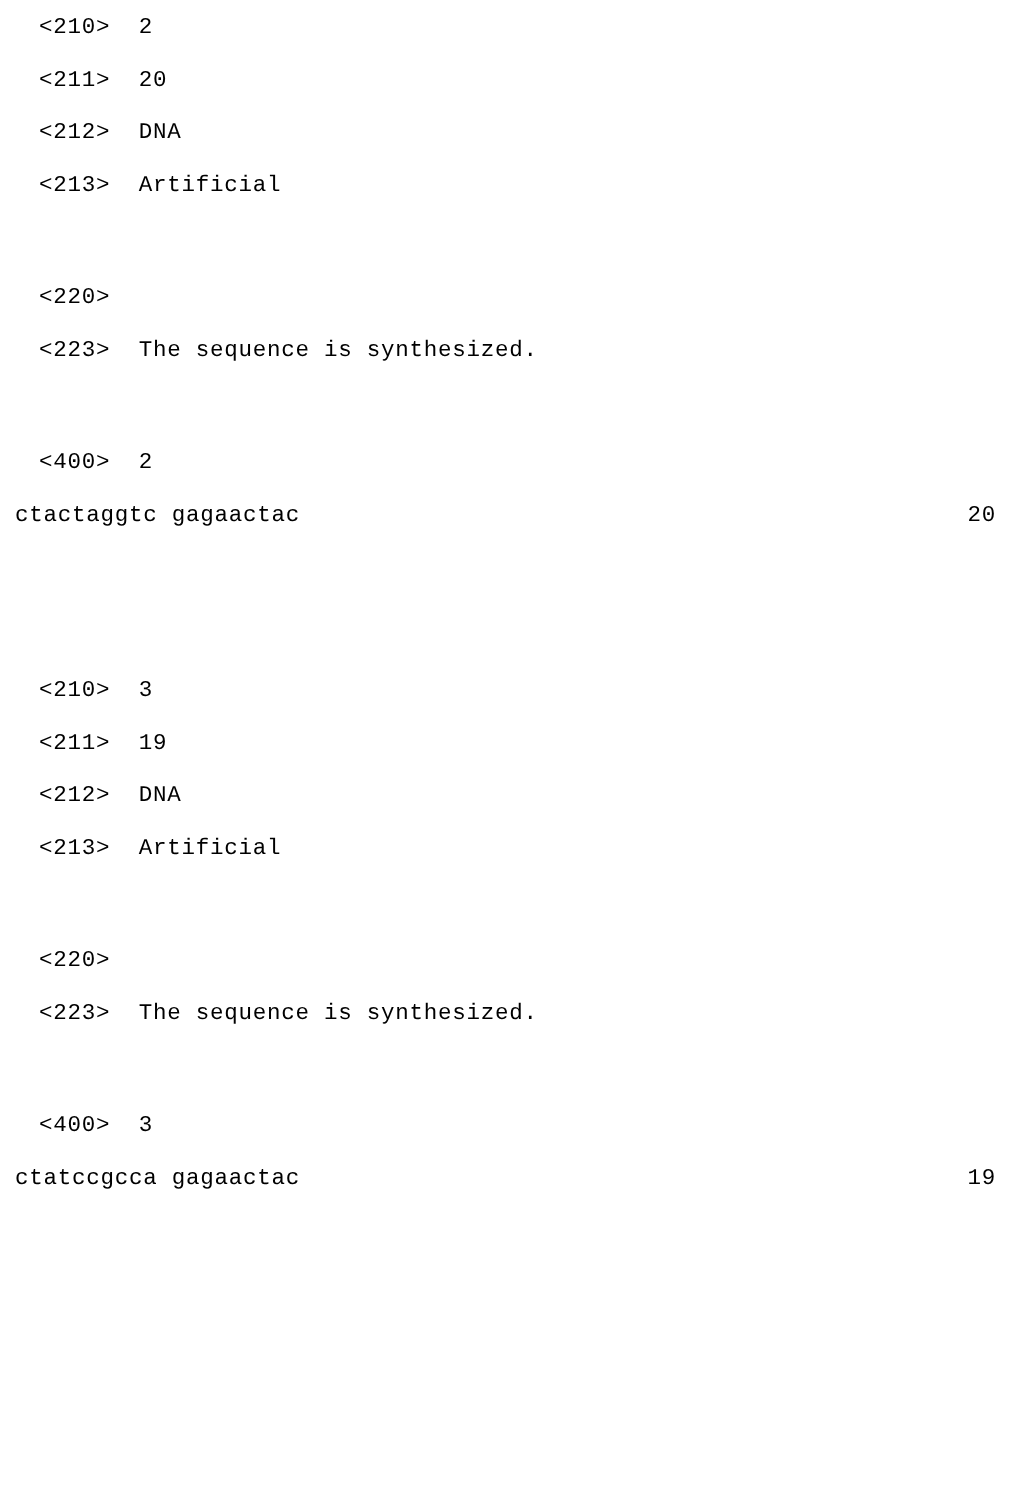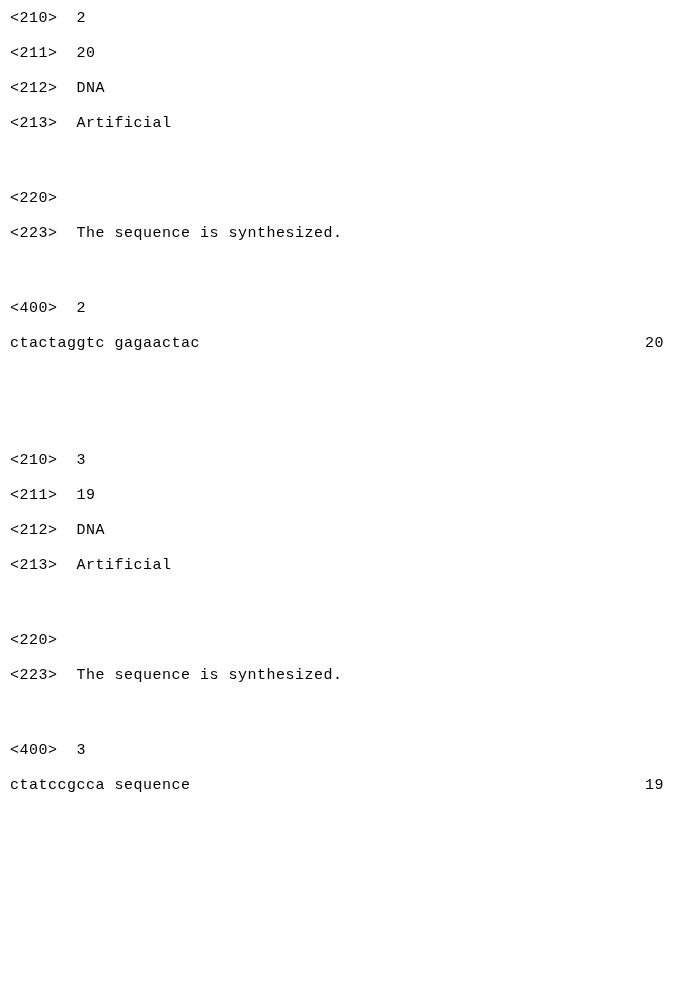--- a/index.html
+++ b/index.html
@@ -12,20 +12,21 @@
       width: 674px;
       box-sizing: border-box;
       letter-spacing: 0.5px;
     }
     .entry {
       margin-bottom: 20px;
     }
     .field-row {
       display: flex;
       margin-bottom: 18px;
+      margin-left: 16px;
     }
     .tag {
       white-space: pre;
     }
     .val {
       white-space: pre;
     }
     .seq-row {
       display: flex;
       justify-content: space-between;
@@ -111,16 +112,16 @@
   <div class="field-row">
     <span class="tag">&lt;223&gt;  </span>
     <span class="val">The sequence is synthesized.</span>
   </div>
   <div class="gap-small"></div>
   <div class="field-row">
     <span class="tag">&lt;400&gt;  </span>
     <span class="val">3</span>
   </div>
   <div class="seq-row">
-    <span class="seq-data">ctatccgcca sequence</span>
+    <span class="seq-data">ctatccgcca gagaactac</span>
     <span class="seq-len">19</span>
   </div>
 </div>
 
 </body></html>

